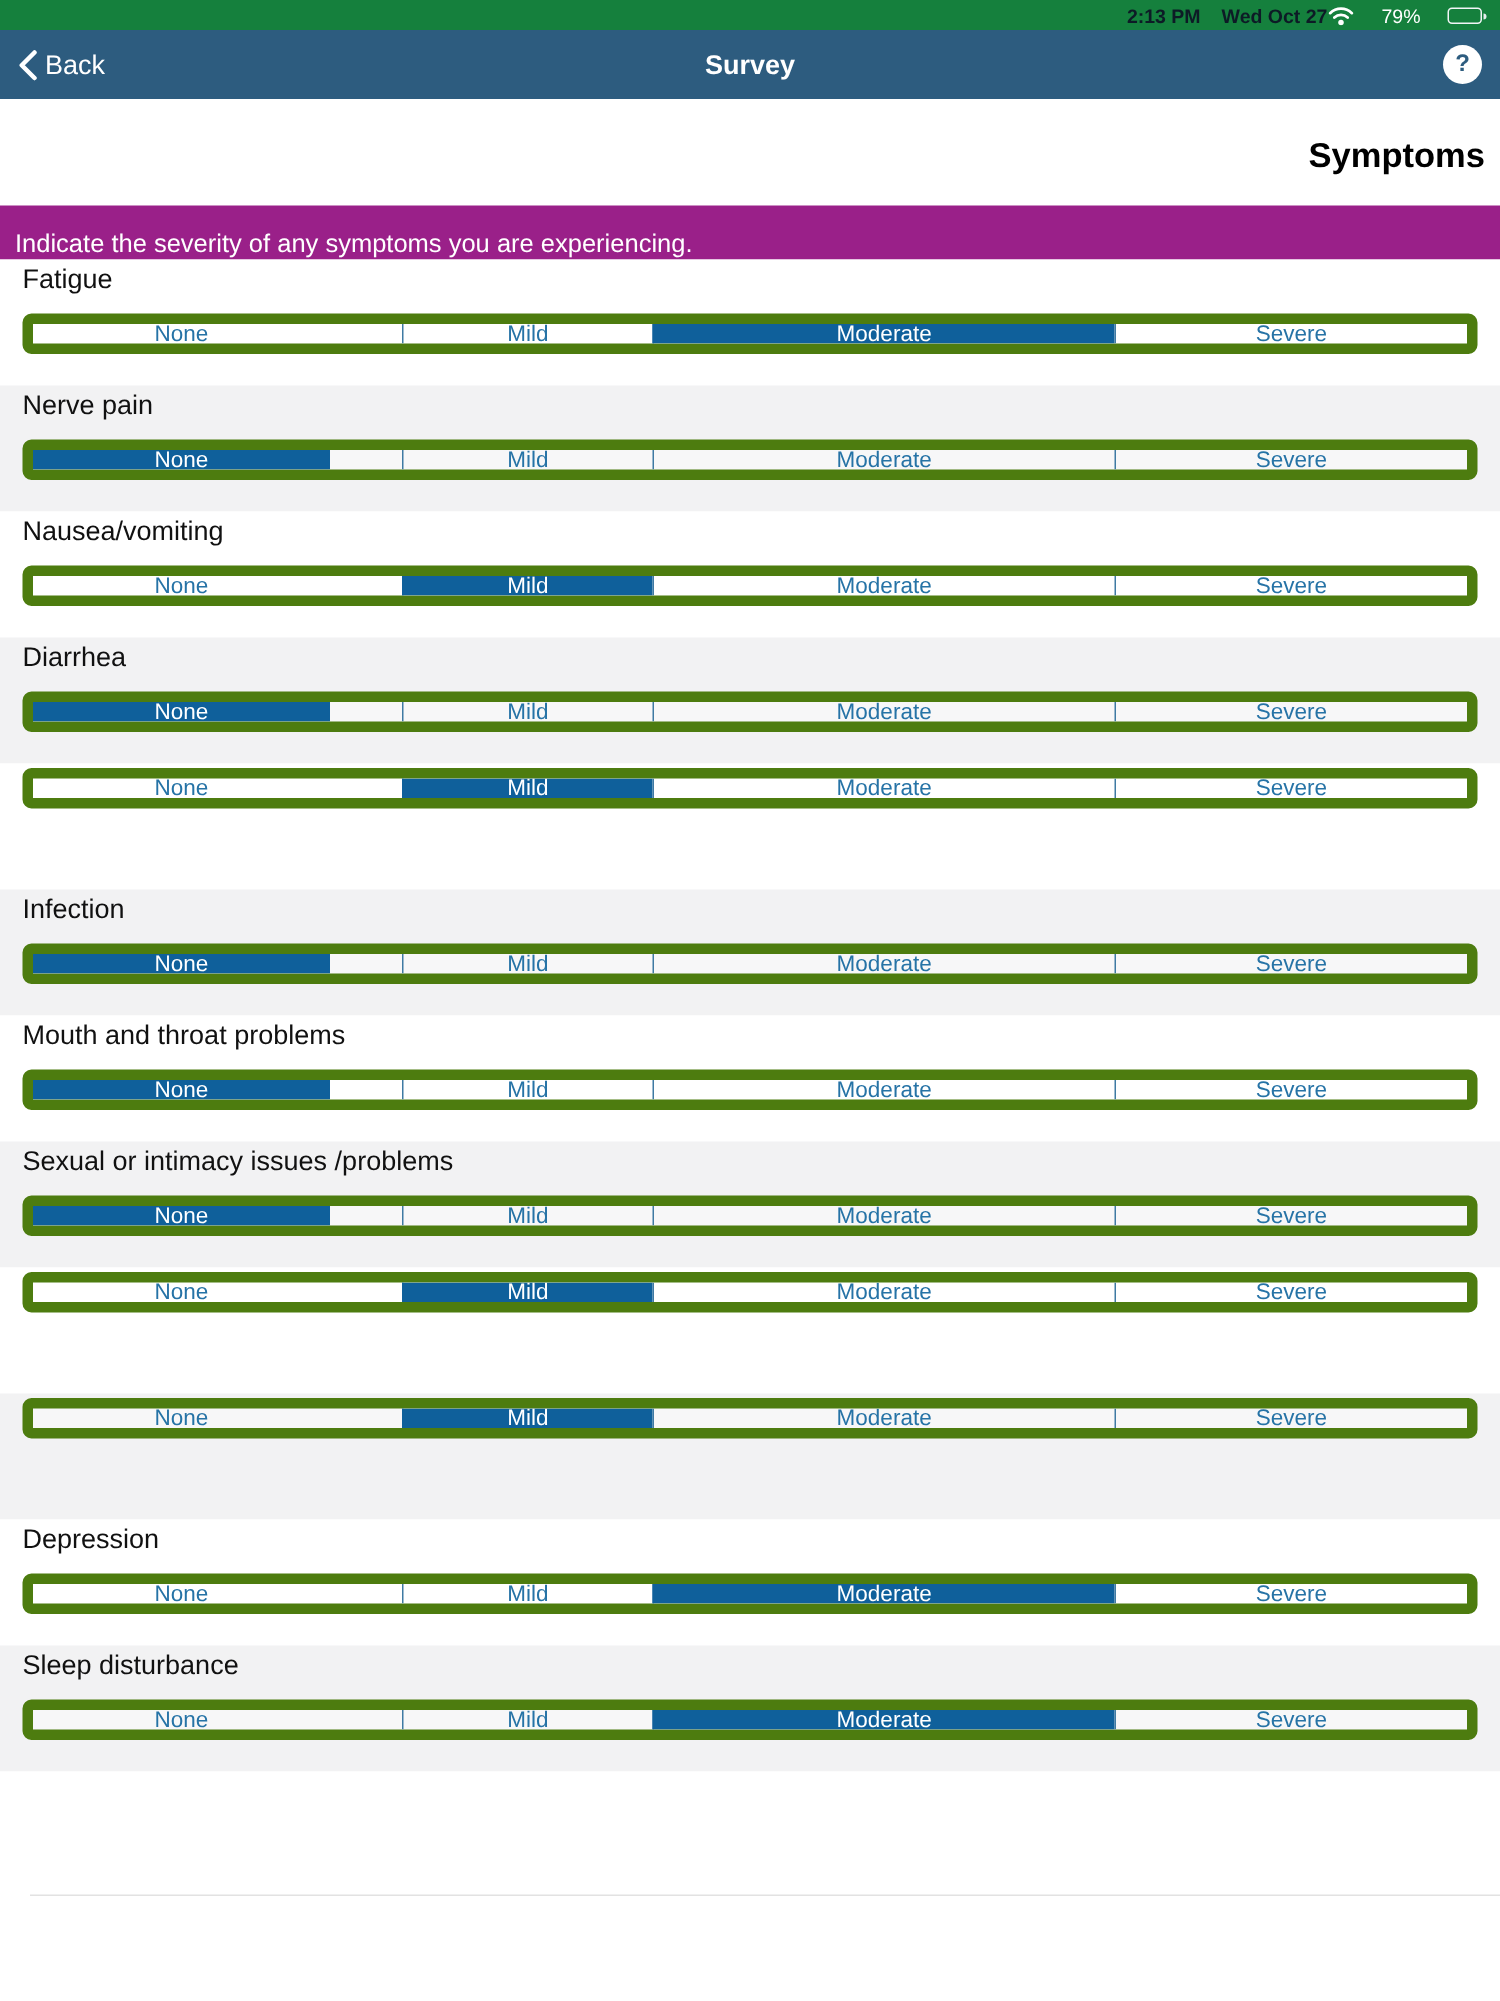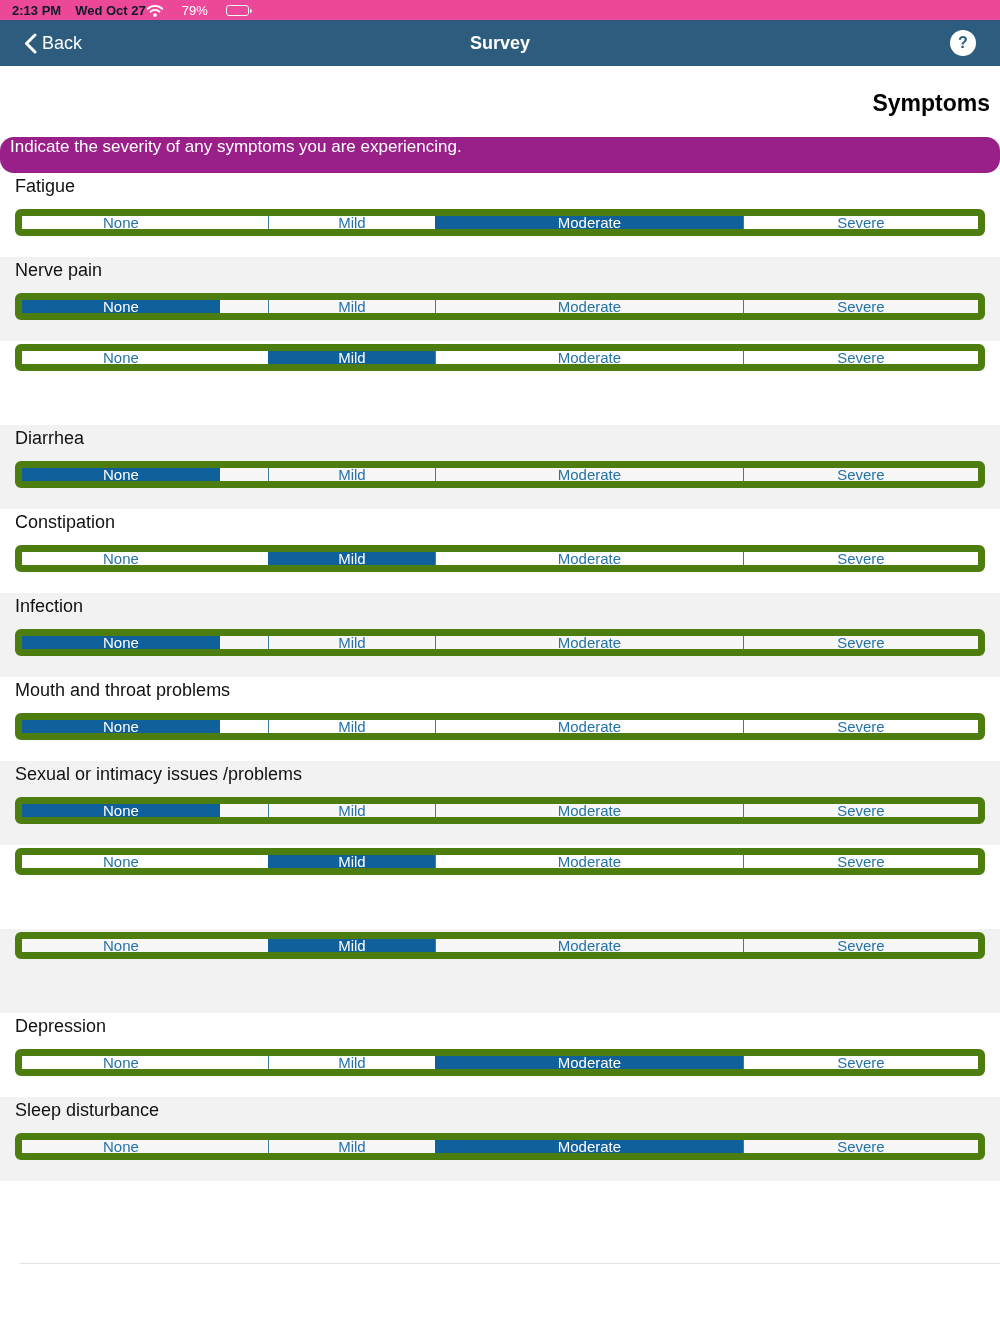--- a/index.html
+++ b/index.html
@@ -1,44 +1,44 @@
 <!DOCTYPE html>
 <html style="--accent: #0f609b; --banner: #9a2089;"><head>
 <meta charset="utf-8">
 <style>
   * { margin:0; padding:0; box-sizing:border-box; }
   html,body { width:1000px; height:1334px; background:#fff; overflow:hidden;
     font-family:"Liberation Sans", sans-serif; }
 
   
-  .status-bar { height:20px; background:#ec4899; display:flex; align-items:center;
-    justify-content:flex-start; padding:0 12px; }
+  .status-bar { height:20px; background:#15803d; display:flex; align-items:center;
+    justify-content:flex-end; padding:0 12px; }
   .status-left { display:flex; gap:14px; font-size:13px; font-weight:bold; color:#0d1b26; }
   .status-right { display:flex; align-items:center; gap:18px; color:#fff; font-size:13px; }
   .battery { width:23px; height:11px; border:1px solid #f2f5f7; border-radius:3px;
     padding:1px; position:relative; }
   .battery .level { height:100%; background:#fff; border-radius:1px; }
   .battery:after { content:""; position:absolute; right:-4px; top:3px; width:2px; height:4px;
     background:#e7ecef; border-radius:0 2px 2px 0; }
 
   
   .nav-bar { height:46px; background:#2d5c7f; display:flex; align-items:center;
-    position:relative; padding:0 24px; }
+    position:relative; padding:0 12px; }
   .back-button { display:flex; align-items:center; gap:5px; color:#fff; font-size:18px;
     cursor:pointer; }
   .nav-title { position:absolute; left:0; right:0; text-align:center; color:#fff;
     font-size:18px; font-weight:bold; pointer-events:none; }
   .help-button { margin-left:auto; width:26px; height:26px; border-radius:50%; background:#fff;
     color:#2d5c7f; font-size:16px; font-weight:bold; display:flex; align-items:center;
     justify-content:center; cursor:pointer; z-index:1; }
 
   
   .page-heading { font-size:23px; font-weight:bold; color:#000; padding:24px 10px 20px 10px;text-align:right; }
   .banner { height:36px; background:var(--banner,#9a2089); color:#fff; font-size:17px;
-    display:flex; align-items:flex-start; padding:0 10px;border-radius:14px; }
+    display:flex; align-items:flex-end; padding:0 10px; }
 
   
   .symptom-row { height:84px; background:#fff; padding:3px 15px 0 15px; }
   .symptom-row.alt { background:#f2f2f3; }
   .symptom-label { font-size:18px; color:#111; margin-bottom:12px; }
   .segmented-control { display:flex; height:27px; border:7px solid #4d7c0f; border-radius:6px;
     overflow:hidden; background:rgba(255,255,255,0.4); }
   .segment { display:flex; align-items:center; justify-content:center; font-size:15px;
     color:#2673a6; cursor:pointer; border-left:1px solid #3f7aa3; }
   .segment:first-child { border-left:none; }
@@ -106,38 +106,38 @@
     <div class="symptom-row alt">
     <div class="symptom-label">Nerve pain</div>
     <div class="segmented-control">
         <div class="segment selected">None</div>
         <div class="segment">Mild</div>
         <div class="segment">Moderate</div>
         <div class="segment">Severe</div>
       </div>
   </div>
     <div class="symptom-row">
+    <div class="symptom-label">Nausea/vomiting</div>
     <div class="segmented-control">
         <div class="segment">None</div>
         <div class="segment selected">Mild</div>
         <div class="segment">Moderate</div>
         <div class="segment">Severe</div>
       </div>
   </div>
     <div class="symptom-row alt">
     <div class="symptom-label">Diarrhea</div>
     <div class="segmented-control">
         <div class="segment selected">None</div>
         <div class="segment">Mild</div>
         <div class="segment">Moderate</div>
         <div class="segment">Severe</div>
       </div>
   </div>
     <div class="symptom-row">
-    <div class="symptom-label">Constipation</div>
     <div class="segmented-control">
         <div class="segment">None</div>
         <div class="segment selected">Mild</div>
         <div class="segment">Moderate</div>
         <div class="segment">Severe</div>
       </div>
   </div>
     <div class="symptom-row alt">
     <div class="symptom-label">Infection</div>
     <div class="segmented-control">

